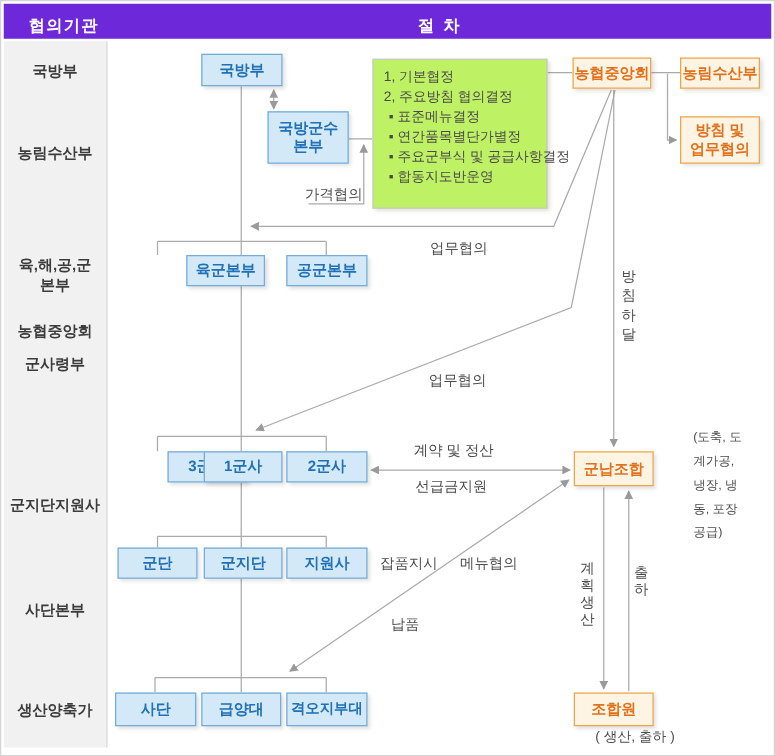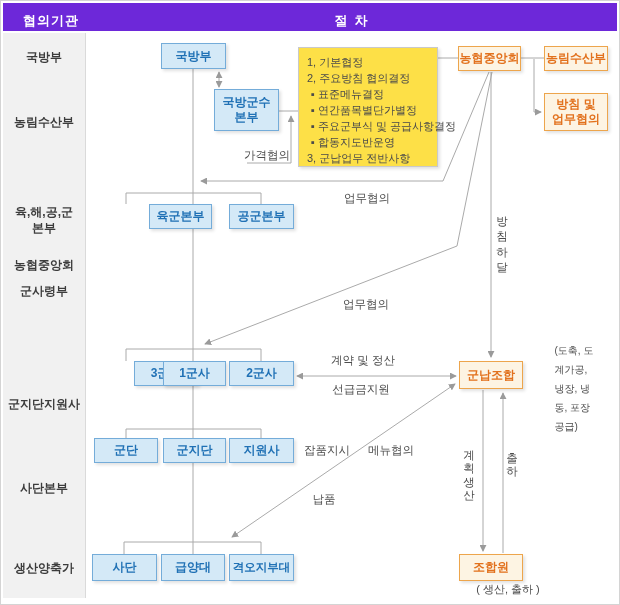--- a/index.html
+++ b/index.html
@@ -40,21 +40,21 @@
   .n-gundan{left:93px;top:437px;width:64px;height:25px;}
   .n-gjd{left:162px;top:437px;width:63px;height:25px;}
   .n-jws{left:228px;top:437px;width:65px;height:25px;}
   .n-sadan{left:91px;top:553px;width:65px;height:27px;}
   .n-gyd{left:160px;top:553px;width:64px;height:27px;}
   .n-remote{left:228px;top:553px;width:65px;height:27px;font-size:11.5px;}
   .n-coop{left:458px;top:360px;width:64px;height:28px;}
   .n-member{left:458px;top:553px;width:64px;height:27px;}
   
   .listbox{position:absolute;z-index:2;left:297px;top:46px;width:140px;height:120px;box-sizing:border-box;
-    background:#fde047;border:1px solid #c9c9c9;box-shadow:2px 2px 3px rgba(0,0,0,0.12);
+    background:#bef264;border:1px solid #c9c9c9;box-shadow:2px 2px 3px rgba(0,0,0,0.12);
     padding:6px 4px 0 8px;font-size:11px;line-height:16px;color:#4a4a4a;}
   .listbox .li{white-space:nowrap;}
   .listbox .indent{padding-left:4px;}
   
   .elbl{position:absolute;z-index:3;font-size:11.5px;color:#4c4c4c;white-space:nowrap;transform:translateX(-50%);}
   .vlbl{position:absolute;z-index:3;font-size:11.5px;color:#4c4c4c;
     writing-mode:vertical-rl;text-orientation:upright;}
   .l-price{left:266px;top:147px;}
   .l-work1{left:366px;top:190px;}
   .l-work2{left:365px;top:296px;}
@@ -164,21 +164,20 @@
   <div class="node orange n-coop">군납조합</div>
   <div class="node orange n-member">조합원</div>
 
   <div class="listbox">
     <div class="li">1, 기본협정</div>
     <div class="li">2, 주요방침 협의결정</div>
     <div class="li indent">▪ 표준메뉴결정</div>
     <div class="li indent">▪ 연간품목별단가별정</div>
     <div class="li indent">▪ 주요군부식 및 공급사항결정</div>
     <div class="li indent">▪ 합동지도반운영</div>
-    <div class="li">3, 군납업무 전반사항</div>
   </div>
 
   <div class="elbl l-price">가격협의</div>
   <div class="elbl l-work1">업무협의</div>
   <div class="elbl l-work2">업무협의</div>
   <div class="elbl l-contract">계약 및 정산</div>
   <div class="elbl l-advance">선급금지원</div>
   <div class="elbl l-sundry">잡품지시</div>
   <div class="elbl l-menu">메뉴협의</div>
   <div class="elbl l-delivery">납품</div>

